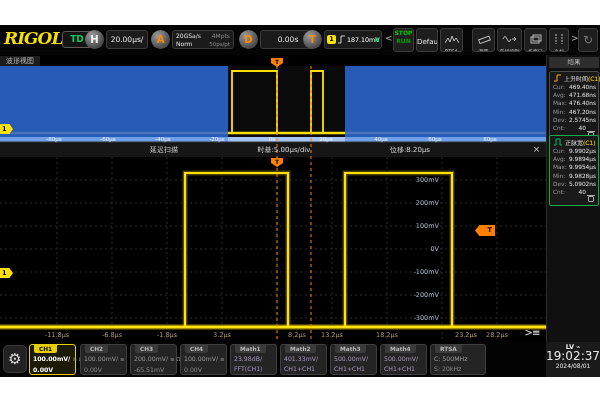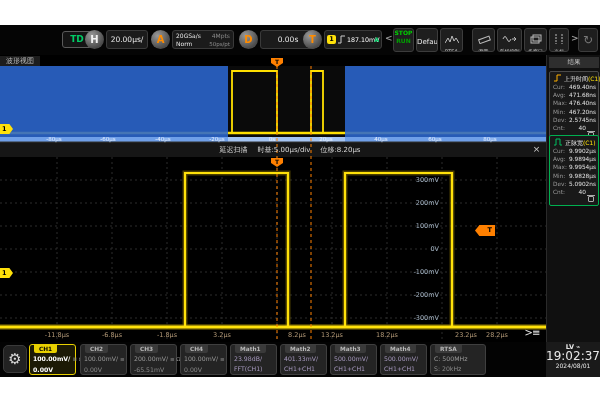--- a/index.html
+++ b/index.html
@@ -25,21 +25,21 @@
   
   #wavearea { position:absolute; left:0; top:30px; width:496px; height:287px; background:#000; }
   #wavesvg { position:absolute; left:0; top:0; }
   .viewtab { position:absolute; left:0px; top:1px; height:10px; padding:0 6px; background:#1d1d1d; color:#bbb; font-size:7px; line-height:10px; }
   .pent { position:absolute; width:12px; height:9px; background:#ff8000; clip-path:polygon(0 0,100% 0,100% 55%,50% 100%,0 55%); color:#000; font-size:6px; font-weight:bold; text-align:center; line-height:7px; }
   .chflag { position:absolute; left:0; width:13px; height:10px; background:#ffe10a; clip-path:polygon(0 0,72% 0,100% 50%,72% 100%,0 100%); color:#000; font-size:6.5px; font-weight:bold; line-height:10px; padding-left:2px; }
   .trigflag { position:absolute; right:1px; width:20px; height:11px; background:#ff8000; clip-path:polygon(0 50%,22% 0,100% 0,100% 100%,22% 100%); color:#000; font-size:6.5px; font-weight:bold; line-height:11px; text-align:right; padding-right:3px; }
   .ylab { position:absolute; right:57px; font-size:6.5px; color:#a8b8c8; }
   .xlab { position:absolute; font-size:6.5px; color:#b49a78; transform:translateX(-50%); }
   .ovlab { position:absolute; font-size:5.5px; color:#eaf2ff; transform:translateX(-50%); }
-  .zoomhdr { position:absolute; left:150px; top:89px; width:280px; height:13px; display:flex; justify-content:center; gap:10px; color:#d8d8d8; font-size:7px; line-height:13px; }
+  .zoomhdr { position:absolute; left:150px; top:89px; width:280px; height:13px; display:flex; justify-content:space-between; gap:10px; color:#d8d8d8; font-size:7px; line-height:13px; }
   .closex { position:absolute; left:530px; top:88px; width:13px; height:13px; color:#cccccc; font-size:9px; line-height:13px; text-align:center; }
   .menuicon { position:absolute; left:521px; top:271px; width:22px; height:14px; color:#e8e8e8; font-size:10px; line-height:14px; text-align:center; letter-spacing:-1px; }
 
   
   #sidebar { position:absolute; left:546px; top:30px; width:54px; height:287px; background:#101010; border-left:1px solid #2a2a2a; }
   .res-title { position:absolute; left:2px; top:2px; width:50px; height:11px; background:#2e2e2e; color:#cccccc; font-size:6.5px; text-align:center; line-height:11px; }
   .mcard { position:absolute; left:2px; width:50px; background:#191919; border:1px solid #4a4a4a; border-radius:2px; padding:2px 2px 9px 3px; }
   .mcard.sel { border-color:#00b050; }
   .mcard .hd { font-size:6px; color:#e8e8e8; line-height:8px; white-space:nowrap; }
   .mcard .hd .c1 { color:#ffe10a; }
@@ -64,20 +64,21 @@
   .clock .ic { font-size:6.5px; line-height:10px; font-weight:bold; }
   .clock .tm { font-size:12px; line-height:9px; }
   .clock .dt { font-size:6px; line-height:9px; }
 </style>
 </head>
 <body>
 
 <div id="screen">
 
   <div id="topbar">
+    <div class="logo">RIGOL</div>
     <div class="td-badge">TD</div>
 
     <div class="knob white" style="left:85px;">H</div>
     <div class="tbox" style="left:106px; width:42px;">
       <span class="tb-text">20.00μs/</span>
     </div>
 
     <div class="knob orange" style="left:151px;">A</div>
     <div class="tbox" style="left:172px; width:62px;">
       <span class="acol" style="left:3px; color:#e8e8e8;">

